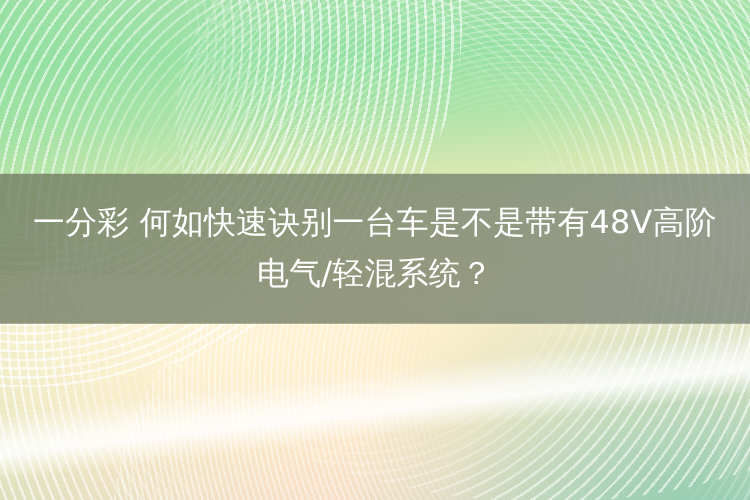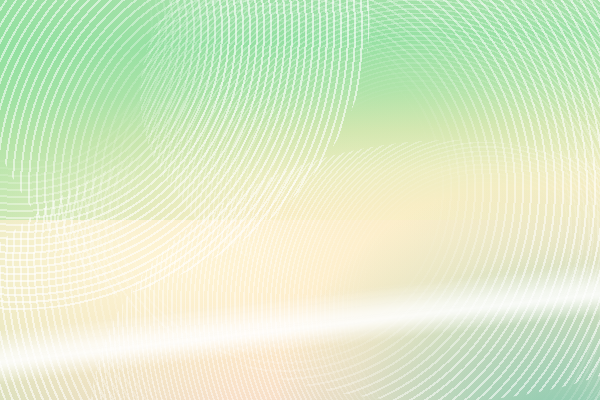--- a/index.html
+++ b/index.html
@@ -247,14 +247,17 @@
 
   <div class="arc-group">
     <div class="tl-fan"></div>
     <div class="tr-fan"></div>
     <div class="tr-fan2"></div>
     <div class="bt-fan"></div>
     <div class="br-mesh"></div>
     <div class="bt-highlight"></div>
   </div>
 
+  <div class="caption-band">
+    <p class="caption-text">一分彩 何如快速诀别一台车是不是带有48V高阶电气/轻混系统？</p>
+  </div>
 
 </div>
 
 </body></html>

